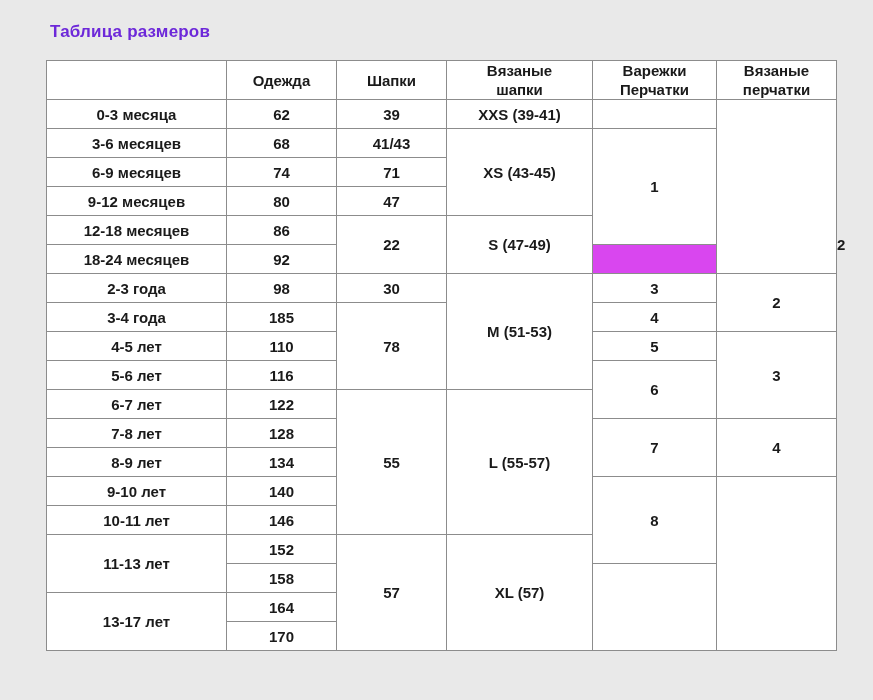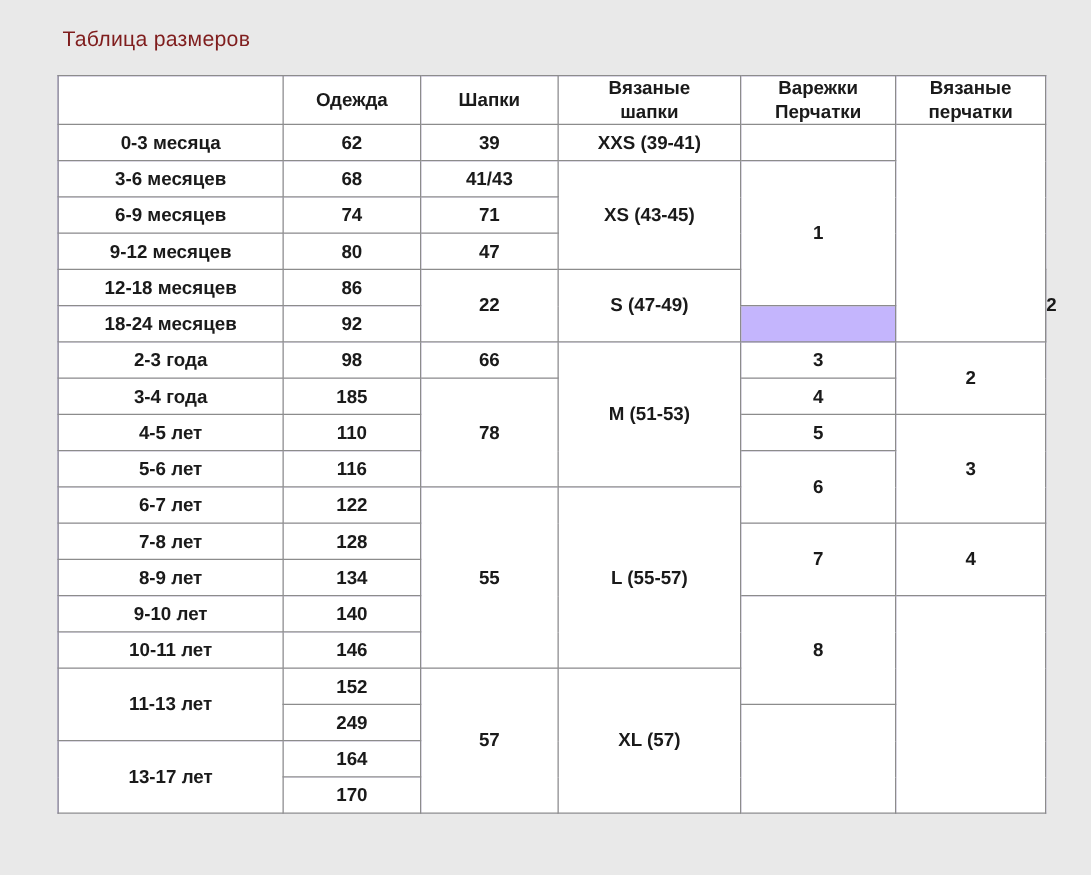--- a/index.html
+++ b/index.html
@@ -16,30 +16,30 @@
   }
   .page {
     position: relative;
     width: 873px;
     height: 700px;
     box-sizing: border-box;
     padding: 22px 40px 0 46px;
   }
   .title {
     font-size: 17px;
-    font-weight: normal;
-    color: #7f1d1d;
+    font-weight: bold;
+    color: #6d28d9;
     margin: 0 0 18px 4px;
     letter-spacing: 0.2px;
   }
   table.size-table {
     border-collapse: collapse;
     table-layout: fixed;
     width: 790px;
-    background: #c4b5fd;
+    background: #d946ef;
   }
   table.size-table td, table.size-table th {
     border: 1px solid #8c8c8c;
     text-align: center;
     vertical-align: middle;
     font-size: 15px;
     font-weight: bold;
     padding: 0;
     height: 28px;
     background: #ffffff;
@@ -144,21 +144,21 @@
       </tr>
 
       <tr>
         <td class="age green">18-24 месяцев</td>
         <td>92</td>
       </tr>
 
       <tr>
         <td class="age">2-3 года</td>
         <td>98</td>
-        <td>66</td>
+        <td>30</td>
         <td rowspan="4">M (51-53)</td>
         <td>3</td>
         <td rowspan="2">2</td>
       </tr>
 
       <tr>
         <td class="age">3-4 года</td>
         <td>185</td>
         <td rowspan="3">78</td>
         <td>4</td>
@@ -209,21 +209,21 @@
       </tr>
 
       <tr>
         <td class="age" rowspan="2">11-13 лет</td>
         <td>152</td>
         <td rowspan="4">57</td>
         <td rowspan="4">XL (57)</td>
       </tr>
 
       <tr>
-        <td>249</td>
+        <td>158</td>
         <td class="green" rowspan="3"></td>
       </tr>
 
       <tr>
         <td class="age" rowspan="2">13-17 лет</td>
         <td>164</td>
       </tr>
 
       <tr>
         <td>170</td>

